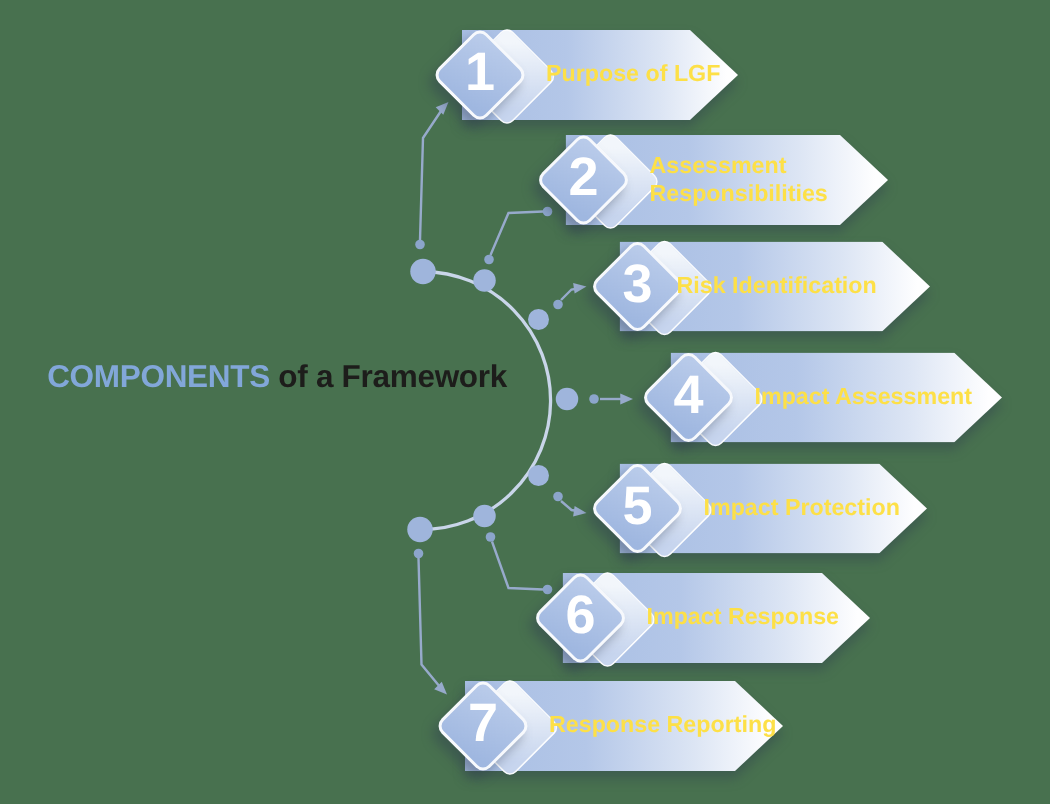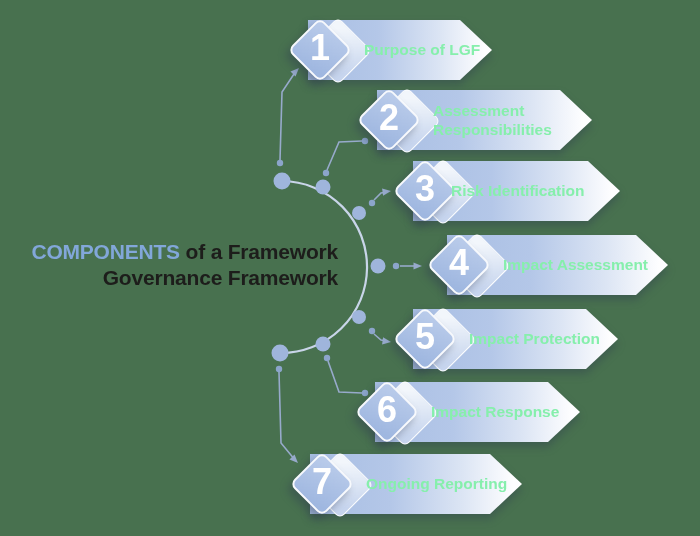--- a/index.html
+++ b/index.html
@@ -51,21 +51,21 @@
   }
   .num{
     position:absolute;left:13px;top:11px;width:46px;height:46px;
     display:flex;align-items:center;justify-content:center;
     color:#FFFFFF;font-size:36px;font-weight:800;
   }
   .label{
     position:absolute;top:0;height:72px;
     display:flex;align-items:center;
     font-size:15.5px;font-weight:800;line-height:1.25;
-    color:#86efac;white-space:pre;
+    color:#fde047;white-space:pre;
   }
 </style>
 </head>
 <body style="--bg: #48714F; --arrowBlue: #A8BEE3; --titleBlue: #82A7D9; --textDark: #1D1D1B;">
 
 <div id="stage">
   <svg id="hub" xmlns="http://www.w3.org/2000/svg" viewBox="0 0 700 536">
       <path d="M 282 181 A 86 86 0 1 1 280 353" fill="none" stroke="#C9D5E9" stroke-width="2.2"></path>
       <circle cx="282" cy="181" r="8.5" fill="#9FB5DC"></circle>
       <circle cx="323" cy="187" r="7.5" fill="#9FB5DC"></circle>
@@ -92,21 +92,20 @@
       <circle cx="327" cy="358" r="3.2" fill="#8CA5CB"></circle>
       <polyline points="328,361 339,392 362,393" fill="none" stroke="#97AACB" stroke-width="1.6"></polyline>
       <circle cx="365" cy="393" r="3.2" fill="#8CA5CB"></circle>
       <circle cx="279" cy="369" r="3.2" fill="#8CA5CB"></circle>
       <polyline points="279,372 281,443 295,460" fill="none" stroke="#97AACB" stroke-width="1.6"></polyline>
       <path d="M0,0 L-8.5,-3.6 L-8.5,3.6 Z" fill="#97AACB" transform="translate(298,463) rotate(45)"></path>
     </svg>
 
   <div class="title">
     <span class="hl">COMPONENTS</span><span> </span><span>of a Framework</span><br>
-    <span>Governance Framework</span>
   </div>
 <div class="item" style="left: 284px; top: 14px; width: 214px; height: 72px;">
       <div class="body-wrap">
         <div class="arrow-body" style="left: 24px; width: 184px;"></div>
       </div>
       <div class="diamond-back"></div>
       <div class="diamond-wrap">
         <div class="diamond"></div>
       </div>
       <div class="num">1</div>
@@ -170,15 +169,15 @@
     </div>
     <div class="item" style="left: 286px; top: 448px; width: 242px; height: 72px;">
       <div class="body-wrap">
         <div class="arrow-body" style="left: 24px; width: 212px;"></div>
       </div>
       <div class="diamond-back"></div>
       <div class="diamond-wrap">
         <div class="diamond"></div>
       </div>
       <div class="num">7</div>
-      <div class="label" style="left: 80px;">Ongoing Reporting</div>
+      <div class="label" style="left: 80px;">Response Reporting</div>
     </div>
   </div>
 
 </body></html>

